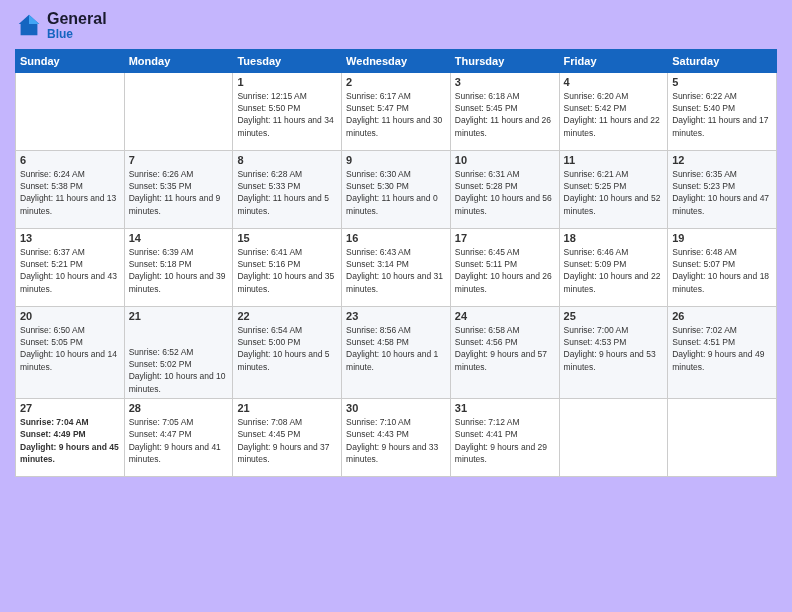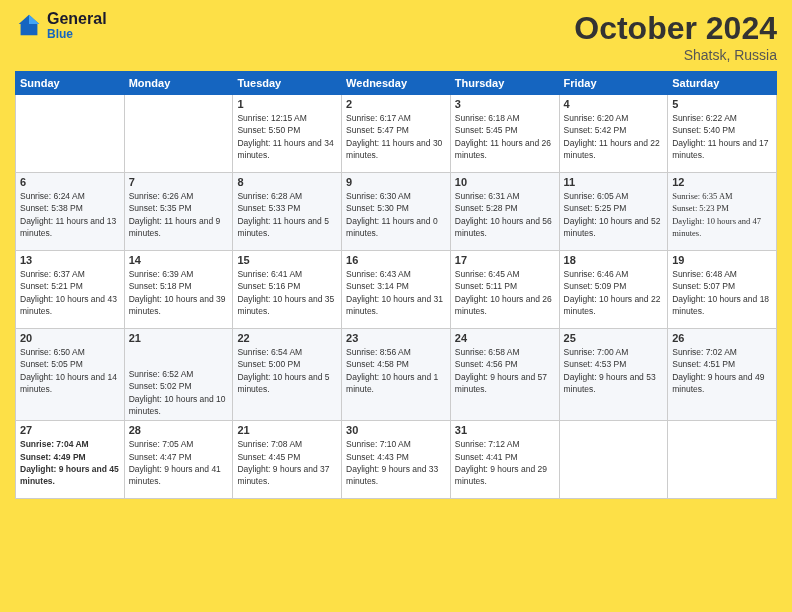--- a/index.html
+++ b/index.html
@@ -7,21 +7,21 @@
       font-family: Arial, sans-serif;
       background: #fff;
       width: 792px;
       height: 612px;
       overflow: hidden;
     }
     .page {
       width: 792px;
       height: 612px;
       padding: 10px 15px;
-      background: #fde047;
+      background: #c4b5fd;
     }
     .header {
       display: flex;
       justify-content: space-between;
       align-items: flex-start;
       margin-bottom: 8px;
     }
     .logo {
       display: flex;
       align-items: center;
@@ -93,24 +93,20 @@
   <div class="header">
     <div class="logo">
       <svg class="logo-icon" viewBox="0 0 30 30">
         <polygon points="15,4 26,14 24,14 24,26 6,26 6,14 4,14" fill="#1565c0"></polygon>
         <polygon points="15,4 26,14 15,14" fill="#42a5f5"></polygon>
       </svg>
       <div>
         <div style="font-size:16px;font-weight:bold;color:#1a1a2e;line-height:1.1;">General</div>
         <div style="font-size:12px;font-weight:bold;color:#1565c0;line-height:1.1;">Blue</div>
       </div>
-    </div>
-    <div class="title-block">
-      <div class="month-title">October 2024</div>
-      <div class="location">Shatsk, Russia</div>
     </div>
   </div>
 
   <table class="calendar-table">
     <thead>
       <tr>
         <th>Sunday</th>
         <th>Monday</th>
         <th>Tuesday</th>
         <th>Wednesday</th>
@@ -180,27 +176,27 @@
 Daylight: 11 hours and 0 minutes.</div>
           </td>
           <td>
             <span class="day-number">10</span>
             <div class="cell-content" style="white-space: pre-line;">Sunrise: 6:31 AM
 Sunset: 5:28 PM
 Daylight: 10 hours and 56 minutes.</div>
           </td>
           <td>
             <span class="day-number">11</span>
-            <div class="cell-content" style="white-space: pre-line;">Sunrise: 6:05 AM
+            <div class="cell-content" style="white-space: pre-line;">Sunrise: 6:21 AM
 Sunset: 5:25 PM
 Daylight: 10 hours and 52 minutes.</div>
           </td>
           <td>
             <span class="day-number">12</span>
-            <div class="cell-content" style="white-space: pre-line; font-family: Liberation Serif, serif;">Sunrise: 6:35 AM
+            <div class="cell-content" style="white-space: pre-line;">Sunrise: 6:35 AM
 Sunset: 5:23 PM
 Daylight: 10 hours and 47 minutes.</div>
           </td>
         </tr>
         <tr>
           <td>
             <span class="day-number">13</span>
             <div class="cell-content" style="white-space: pre-line;">Sunrise: 6:37 AM
 Sunset: 5:21 PM
 Daylight: 10 hours and 43 minutes.</div>

